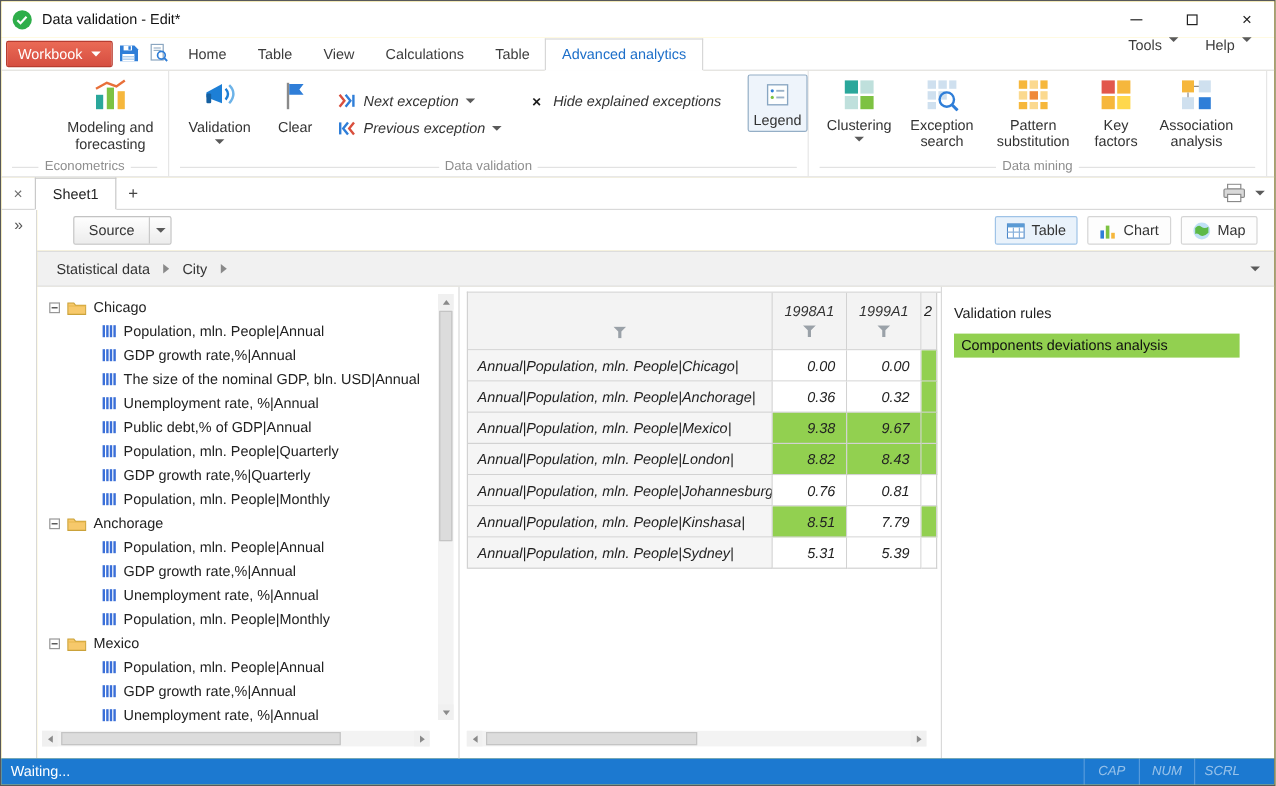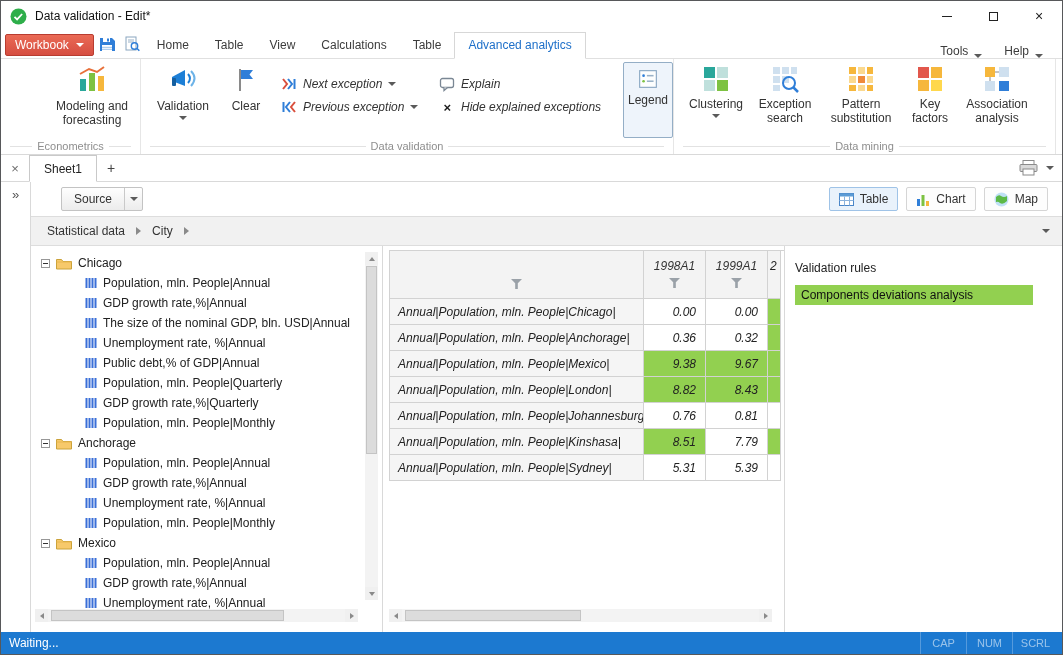--- a/index.html
+++ b/index.html
@@ -19,34 +19,34 @@
 
   
   .ribbon-tabs{flex:0 0 27px;display:flex;align-items:center;border-bottom:1px solid #e0e0e0;background:#fff;position:relative;}
   .workbook-btn{margin-left:4px;height:22px;background:linear-gradient(#ea6a55,#d64e41);color:#fff;border:1px solid #b83c30;border-radius:2px;display:flex;align-items:center;padding:0 9px;gap:7px;}
   .caret{width:0;height:0;border-left:4px solid transparent;border-right:4px solid transparent;border-top:4px solid #5a5a5a;display:inline-block;}
   .workbook-btn .caret{border-top-color:#fff;}
   .qat-btn{width:22px;height:22px;margin-left:3px;display:flex;align-items:center;justify-content:center;}
   .rtab{padding:0 13px;height:27px;display:flex;align-items:center;color:#3c3c3c;}
   .rtab.active{color:#1d6fc9;background:#fff;border:1px solid #d7d7d7;border-bottom:1px solid #fff;margin-bottom:-1px;position:relative;z-index:2;}
   .ribbon-right{margin-left:auto;display:flex;align-items:center;margin-right:8px;}
-  .menu-btn{display:flex;align-items:flex-end;gap:6px;padding:0 11px;color:#3c3c3c;height:27px;}
+  .menu-btn{display:flex;align-items:flex-start;gap:6px;padding:0 11px;color:#3c3c3c;height:27px;}
 
   
   .ribbon-body{flex:0 0 89px;display:flex;background:#fff;border-bottom:1px solid #d9d9d9;}
   .rgroup{position:relative;border-right:1px solid #e6e6e6;display:flex;align-items:flex-start;padding:3px 0 16px 4px;}
   .rgroup.econ{flex:0 0 106px;padding-left:43px;}
   .rgroup.dval{flex:0 0 519px;}
   .rgroup.dmine{flex:0 0 382px;}
   .rgroup-caption{position:absolute;left:4px;right:4px;bottom:2px;display:flex;align-items:center;color:#8e8e8e;font-size:11px;white-space:nowrap;}
   .rgroup-caption::before,.rgroup-caption::after{content:"";flex:1;height:1px;background:#e2e2e2;margin:0 5px;}
   .big-btn{display:flex;flex-direction:column;align-items:center;padding-top:3px;}
   .bb-label{margin-top:4px;color:#333;text-align:center;line-height:1.2;}
   .big-btn .caret{margin-top:3px;}
-  .big-btn.active{border:1px solid #94aec6;background:#eef4fb;border-radius:2px;height:76px;padding-top:6px;}
+  .big-btn.active{border:1px solid #94aec6;background:#eef4fb;border-radius:2px;height:48px;padding-top:6px;}
   .small-stack{display:flex;flex-direction:column;gap:3px;margin-top:12px;}
   .small-btn{display:flex;align-items:center;gap:6px;height:20px;color:#333;white-space:nowrap;font-style:italic;}
   .hide-x{font-weight:bold;font-size:13px;color:#1b1b1b;width:16px;text-align:center;}
 
   
   .sheet-bar{flex:0 0 27px;display:flex;align-items:stretch;border-bottom:1px solid #d9d9d9;background:#fff;position:relative;}
   .sb-close{width:28px;display:flex;align-items:center;justify-content:center;color:#6d6d6d;font-size:13px;}
   .sheet-tab{min-width:66px;padding:0 14px;display:flex;align-items:center;justify-content:center;background:#fff;border:1px solid #c9c9c9;border-bottom:1px solid #fff;margin-bottom:-1px;position:relative;z-index:2;color:#222;}
   .sb-plus{width:28px;display:flex;align-items:center;justify-content:center;font-size:14px;color:#444;}
   .sb-right{margin-left:auto;display:flex;align-items:center;gap:8px;padding-right:8px;}
@@ -116,21 +116,21 @@
   .green{background:#92d050 !important;}
 
   
   .rules-pane{flex:1;border-left:1px solid #d9d9d9;padding:15px 12px 0 10px;}
   .rules-title{color:#222;margin-bottom:10px;}
   .rule-item{height:20px;background:#92d050;display:flex;align-items:center;padding-left:6px;width:238px;color:#101010;}
 
   
   .statusbar{flex:0 0 22px;background:#1c79d0;display:flex;align-items:center;color:#fff;}
   .status-msg{padding-left:8px;}
-  .status-flags{margin-left:auto;display:flex;height:100%;margin-right:4px;}
+  .status-flags{margin-left:auto;display:flex;height:100%;margin-right:21px;font-style:italic;}
   .status-flag{width:46px;display:flex;align-items:center;justify-content:center;color:rgba(255,255,255,0.55);border-left:1px solid rgba(255,255,255,0.25);font-size:11px;}
 </style>
 </head>
 <body>
 
 <div class="window">
 
   <div class="titlebar">
     <span class="app-icon">
       <svg width="17" height="17" viewBox="0 0 17 17">
@@ -271,29 +271,20 @@
                 <path d="M9 2 l-4 5 4 5" stroke="#2f7ed8" stroke-width="2" fill="none"></path>
                 <path d="M14 2 l-4 5 4 5" stroke="#d94f3d" stroke-width="2" fill="none"></path>
               </svg>
           </span>
           <span>Previous exception</span>
           <span class="caret"></span>
         </div>
       </div>
 
       <div class="small-stack" style="margin-left:12px;width:168px;">
-        <div class="small-btn">
-          <span class="icon">
-            <svg width="16" height="16" viewBox="0 0 16 16">
-                <rect x="1.5" y="2.5" width="13" height="9" rx="2" fill="#fff" stroke="#7a8794" stroke-width="1.3"></rect>
-                <path d="M5 11.5 L5 14.5 L8.5 11.5" fill="#fff" stroke="#7a8794" stroke-width="1.3"></path>
-              </svg>
-          </span>
-          <span>Explain</span>
-        </div>
         <div class="small-btn">
           <span class="hide-x">×</span>
           <span>Hide explained exceptions</span>
         </div>
       </div>
 
       <div class="big-btn active" style="width:50px;margin-left:16px;">
         <span class="icon">
           <svg width="20" height="20" viewBox="0 0 18 18">
               <rect x="1.5" y="1.5" width="15" height="15" fill="#fdfefe" stroke="#88a6c2"></rect>

